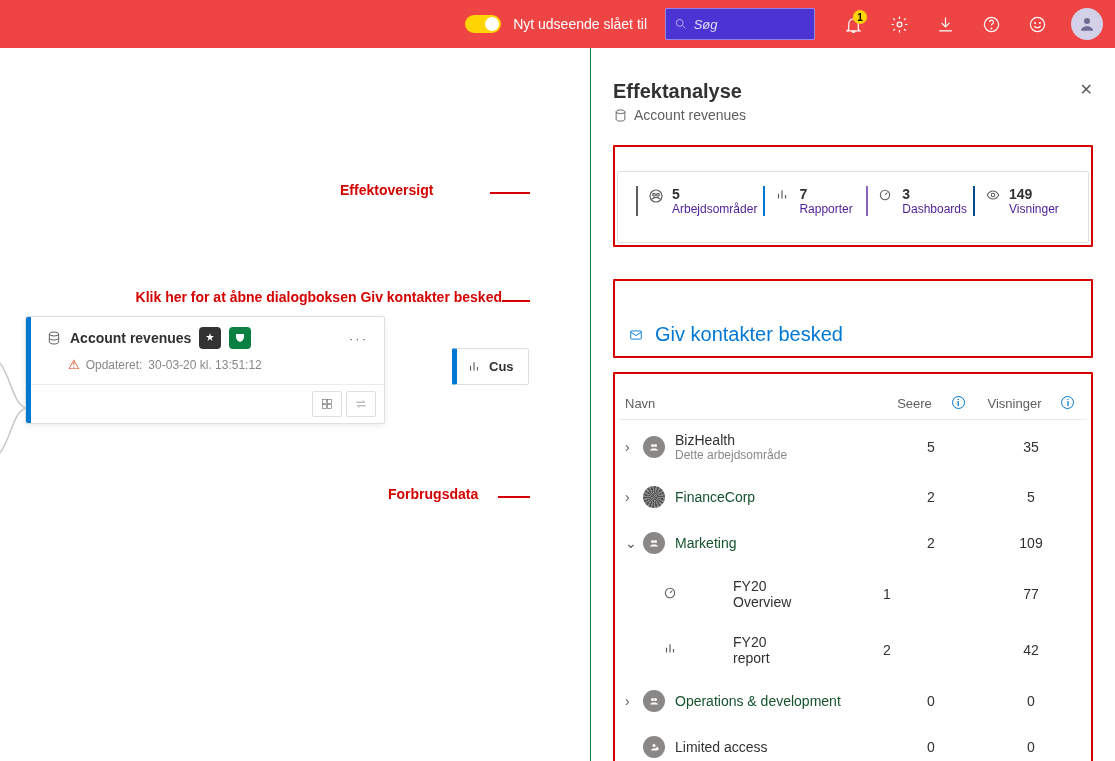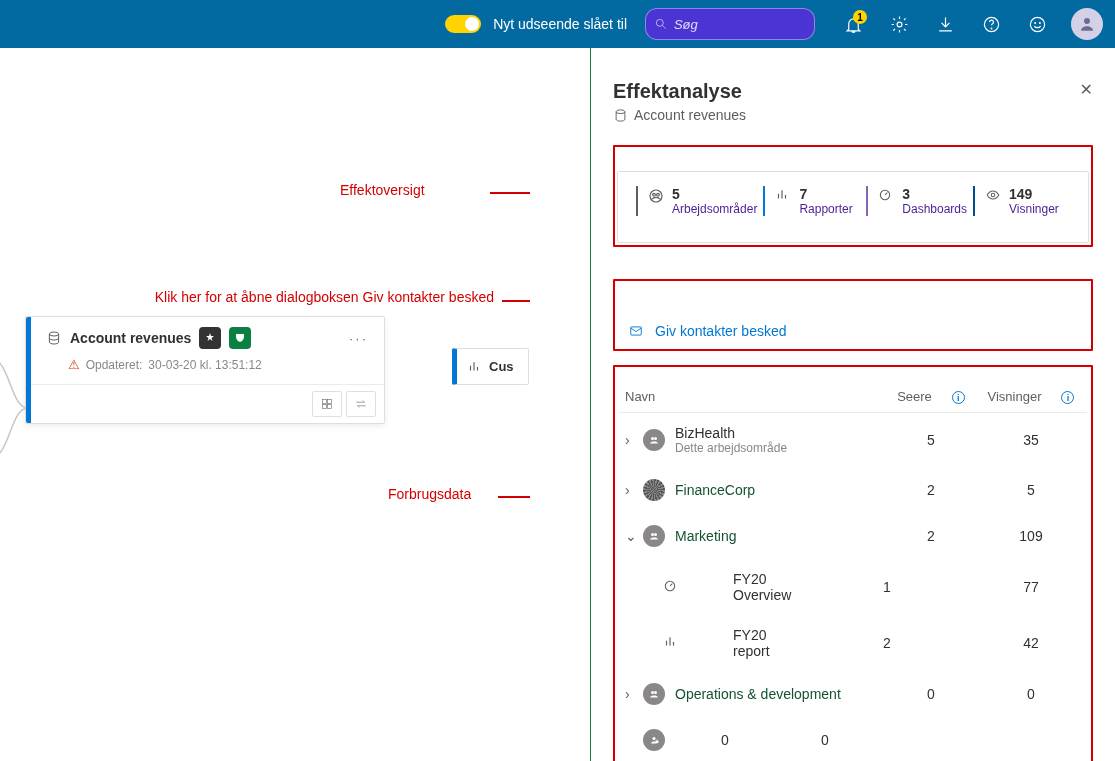--- a/index.html
+++ b/index.html
@@ -9,21 +9,21 @@
     width: 1115px;
     height: 761px;
     background: #fff;
     overflow: hidden;
     position: relative;
     color: #323130;
   }
   
   .topbar {
     height: 48px;
-    background: #0369a1;
+    background: #ef4444;
     display: flex;
     align-items: center;
     justify-content: flex-end;
     padding: 0 12px;
     gap: 6px;
     color: #fff;
   }
   .toggle-pill {
     width: 36px; height: 18px; border-radius: 9px;
     background: #ffd400; position: relative; margin-right: 6px;
@@ -31,22 +31,22 @@
   }
   .toggle-pill::after {
     content: ""; position: absolute; right: 2px; top: 2px;
     width: 14px; height: 14px; border-radius: 50%; background: #fff;
   }
   .toggle-label { font-size: 14px; margin-right: 12px; white-space: nowrap; }
   .search-box {
     display: flex; align-items: center;
     background: #4a34d4;
     border: 1px solid rgba(255,255,255,0.4);
-    height: 32px; width: 170px;
-    border-radius: 12px;
+    height: 32px; width: 150px;
+    border-radius: 2px;
     padding: 0 8px;
     margin-right: 12px;
   }
   .search-box svg { width: 16px; height: 16px; stroke: #fff; fill: none; margin-right: 6px; }
   .search-box input {
     background: transparent; border: none; color: #fff; font-size: 13px;
     width: 100%; outline: none; font-style: italic;
   }
   .search-box input::placeholder { color: #e0ddf8; font-style: italic; }
   .hicon {
@@ -137,21 +137,21 @@
     padding: 32px 22px;
     overflow-y: auto;
   }
   .panel-head { display:flex; align-items:flex-start;}
   .panel-title { font-size: 20px; font-weight: 600; }
   .panel-close { margin-left:auto; cursor:pointer; color:#605e5c; font-size:16px; }
   .panel-sub { display:flex; align-items:center; gap:6px; color:#605e5c; margin-top:4px; font-size:14px;}
 
   .callout-box { border: 2px solid #d40000; padding: 2px; border-radius:1px; }
   .callout-label { 
-    position:absolute; color:#d40000; font-weight:400; font-size:14px;
+    position:absolute; color:#d40000; font-weight:700; font-size:14px;
     text-align:right;
   }
   .callout-line {
     position:absolute; background:#d40000; height:2px;
   }
 
   
   .summary-card {
     margin-top: 22px;
     border:1px solid #e1dfdd;
@@ -166,32 +166,32 @@
   .tile.b4 { border-left-color:#004b8d; }
   .tile .ticon { color:#605e5c; width:16px; margin-top:2px; }
   .tile .num { font-weight:700; font-size:14px; }
   .tile .lbl { font-size:12px; color:#4c1d95; }
 
   
   .notify-row {
     margin-top: 32px;
     display:flex; align-items:center; gap:10px;
     padding:8px 10px;
-    color:#0078d4; font-size:14px;
+    color:#0078d4; font-size:20px;
   }
 
   
   .usage-table { margin-top: 10px; }
   .tbl-head {
     display:flex; align-items:center;
     color:#605e5c; font-size:13px;
     padding: 8px 6px; border-bottom:1px solid #edebe9;
   }
   .col-name { flex: 1; }
-  .col-num { width: 100px; text-align:center; display:flex; align-items:flex-end; justify-content:center; gap:20px;}
+  .col-num { width: 100px; text-align:center; display:flex; align-items:flex-start; justify-content:center; gap:20px;}
   .info-dot { 
     width:13px; height:13px; border:1px solid #0078d4; border-radius:50%;
     display:inline-flex; align-items:center; justify-content:center;
     color:#0078d4; font-size:9px; font-weight:600;
   }
   .row {
     display:flex; align-items:center;
     padding: 12px 6px;
     font-size:14px;
   }
@@ -206,21 +206,21 @@
   .row .name { flex:1; }
   .row .name .sub { font-size:12px; color:#8a8886; }
   .row .link { color:#14532d; }
   .row .val { width:100px; text-align:center; }
   .row.child { padding-left: 44px; gap: 44px; }
   .row.child .child-icon { width:16px; margin-right:10px; color:#605e5c;}
 
   
   .ann1 { top: 134px; left: 340px; }
   .ann1l { top: 144px; left: 490px; width: 40px; }
-  .ann2 { top: 241px; left: 4px; width: 490px;}
+  .ann2 { top: 241px; left: 12px; width: 490px;}
   .ann2l { top: 252px; left: 502px; width: 28px; }
   .ann3 { top: 438px; left: 388px; }
   .ann3l { top: 448px; left: 498px; width: 32px; }
 </style>
 </head>
 <body>
 
 <div class="topbar">
   <div class="toggle-pill"></div>
   <div class="toggle-label">Nyt udseende slået til</div>
@@ -503,18 +503,19 @@
       <div class="row">
         <span class="expander"></span>
         <div class="ws-icon">
             <svg width="12" height="12" viewBox="0 0 24 24" fill="#fff">
               <circle cx="12" cy="9" r="3"></circle>
               <path d="M6 19c1-3 3-4 6-4s5 1 6 4z"></path>
               <rect x="15" y="13" width="6" height="5" rx="1"></rect>
               <path d="M17 13v-1a1 1 0 0 1 2 0v1"></path>
             </svg>
           </div>
+        <div class="name">Limited access</div>
         <div class="val">0</div>
         <div class="val">0</div>
       </div>
     </div>
   </div>
 </div>
 
 </body></html>

